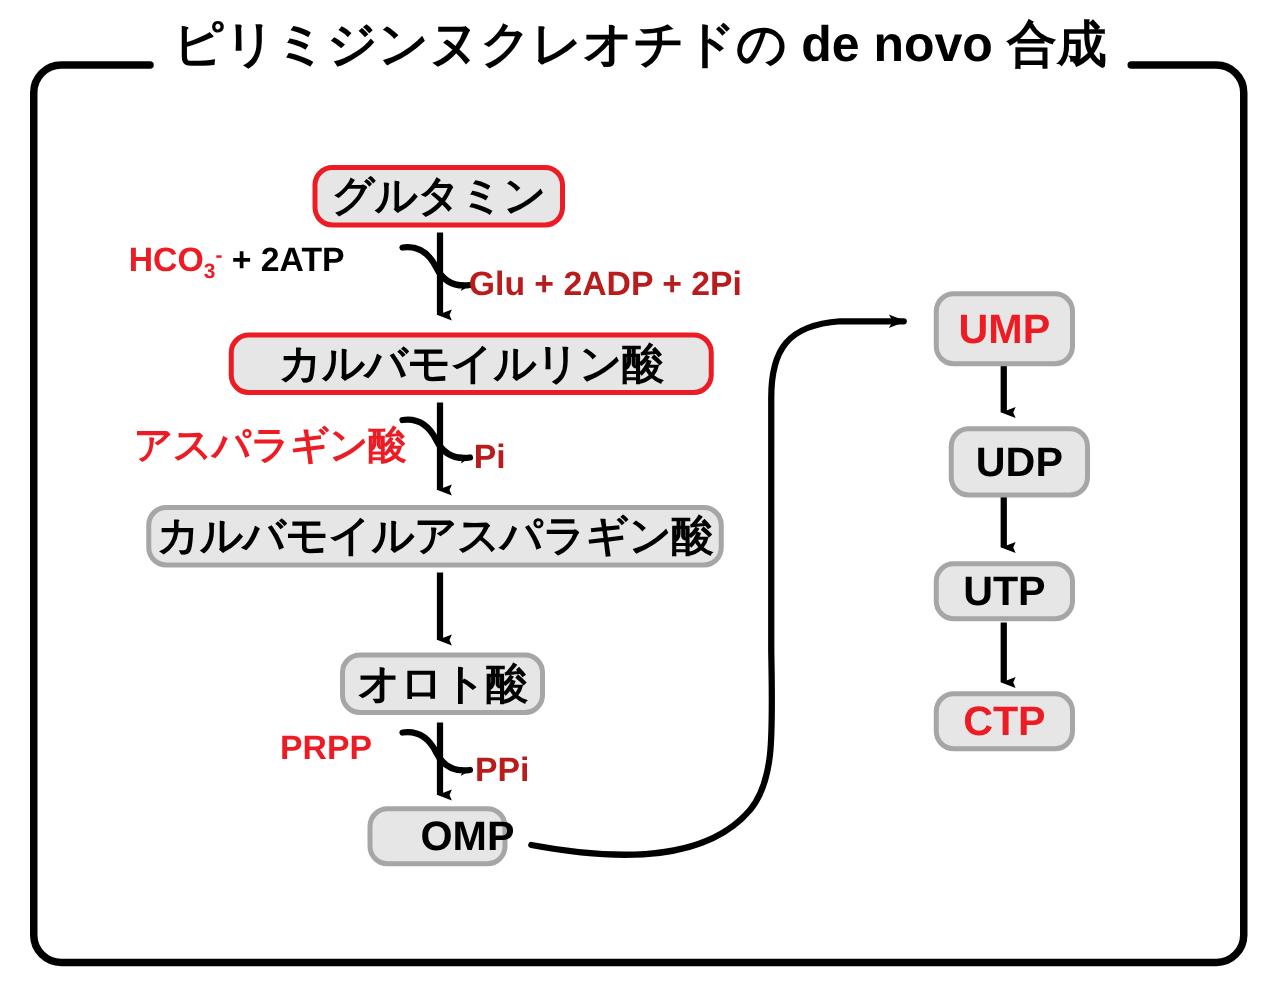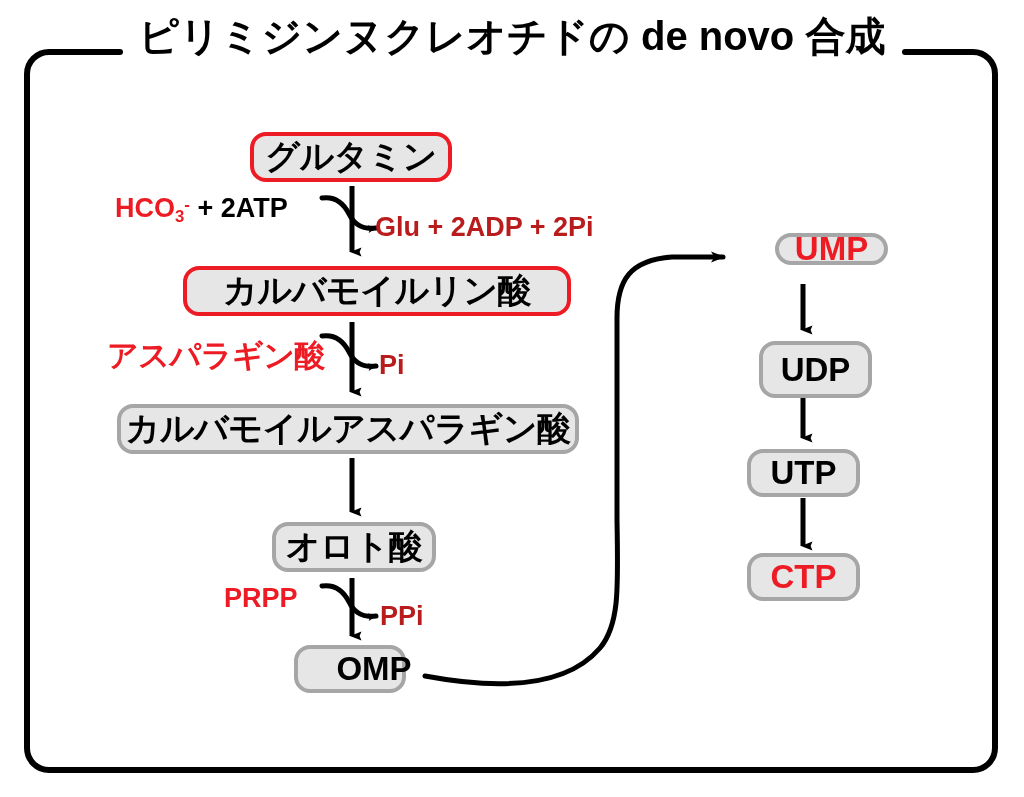--- a/index.html
+++ b/index.html
@@ -115,37 +115,37 @@
   </div>
 
   <div class="node jp graybox" style="left:272px;top:522px;width:164px;height:50px;">
     <span>オロト酸</span>
   </div>
 
   <div class="node lat graybox" style="left:294px;top:645px;width:112px;height:48px;padding-left:48px;">
     <span>OMP</span>
   </div>
 
-  <div class="node lat graybox" style="left:747px;top:233px;width:113px;height:32px;margin-left:28px;">
+  <div class="node lat graybox" style="left:747px;top:233px;width:113px;height:60px;">
     <span class="redtext">UMP</span>
   </div>
 
   <div class="node lat graybox" style="left:747px;top:341px;width:113px;height:57px;margin-left:12px;">
     <span>UDP</span>
   </div>
 
   <div class="node lat graybox" style="left:747px;top:553px;width:113px;height:48px;">
     <span class="redtext">CTP</span>
   </div>
 
   <div class="node lat graybox" style="left:747px;top:449px;width:113px;height:48px;">
     <span>UTP</span>
   </div>
 
-  <div class="lbl lat red" style="left:103px;top:193px;margin-left:12px;">
+  <div class="lbl lat red" style="left:103px;top:193px;">
     <span>HCO<sub>3</sub><sup>-</sup></span><span class="lbl lat" style="position:static;color:#000;"> + 2ATP</span>
   </div>
   <div class="lbl lat" style="left:375px;top:212px;">Glu + 2ADP + 2Pi</div>
 
   <div class="lbl jp red" style="left:107px;top:335px;">アスパラギン酸</div>
   <div class="lbl lat" style="left:379px;top:350px;">Pi</div>
 
   <div class="lbl lat red" style="left:224px;top:583px;">PRPP</div>
   <div class="lbl lat" style="left:380px;top:601px;">PPi</div>
 

